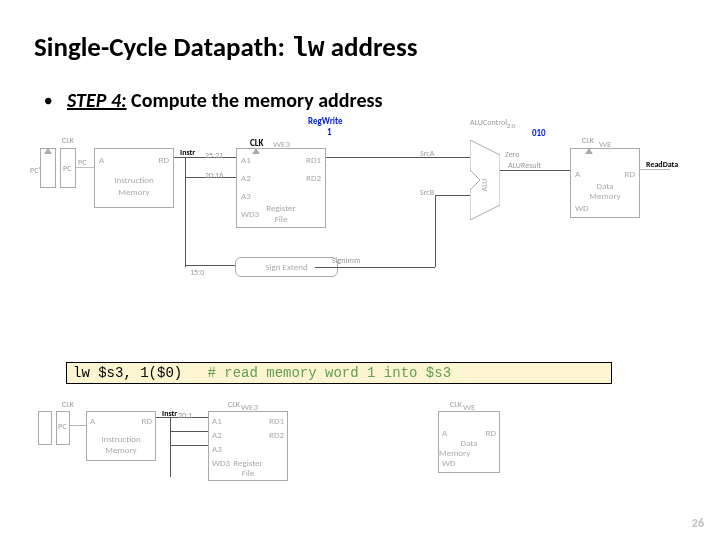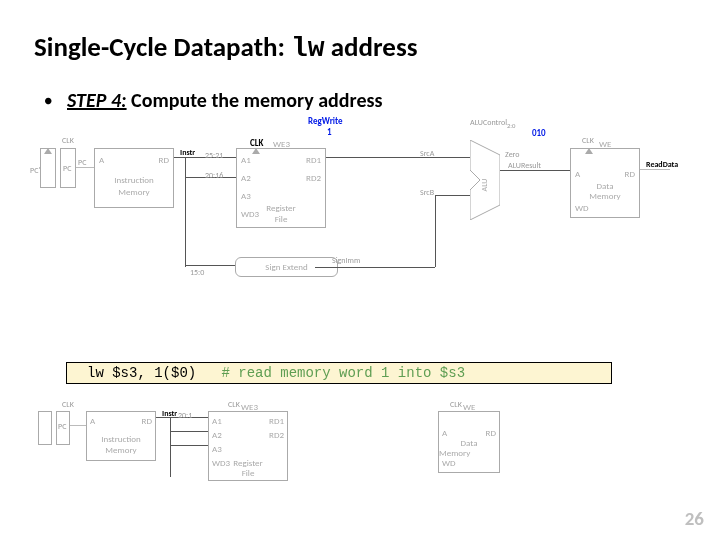--- a/index.html
+++ b/index.html
@@ -72,38 +72,38 @@
     position: absolute;
     left: 66px;
     top: 362px;
     width: 546px;
     height: 22px;
     background: #fdf5d2;
     border: 1px solid #000;
     font-family: "Courier New", monospace;
     font-size: 14px;
     line-height: 20px;
-    padding-left: 20px;
+    padding-left: 6px;
   }
   .code-bar .inst { color: #000; }
   .code-bar .cmt  { color: #5f9e53; }
 
   .diagram2 {
     position: absolute;
     left: 30px;
     top: 395px;
     width: 600px;
     height: 120px;
   }
 
   .pagenum {
     position: absolute;
     right: 16px;
     bottom: 10px;
-    font-size: 19px;
+    font-size: 12px;
     color: #bfbfbf;
     font-weight: 600;
     margin-top: 48px;
   }
 </style>
 </head>
 <body>
 
 <div class="title">
   <span>Single-Cycle Datapath: </span><span class="mono">lw</span><span> address</span>

